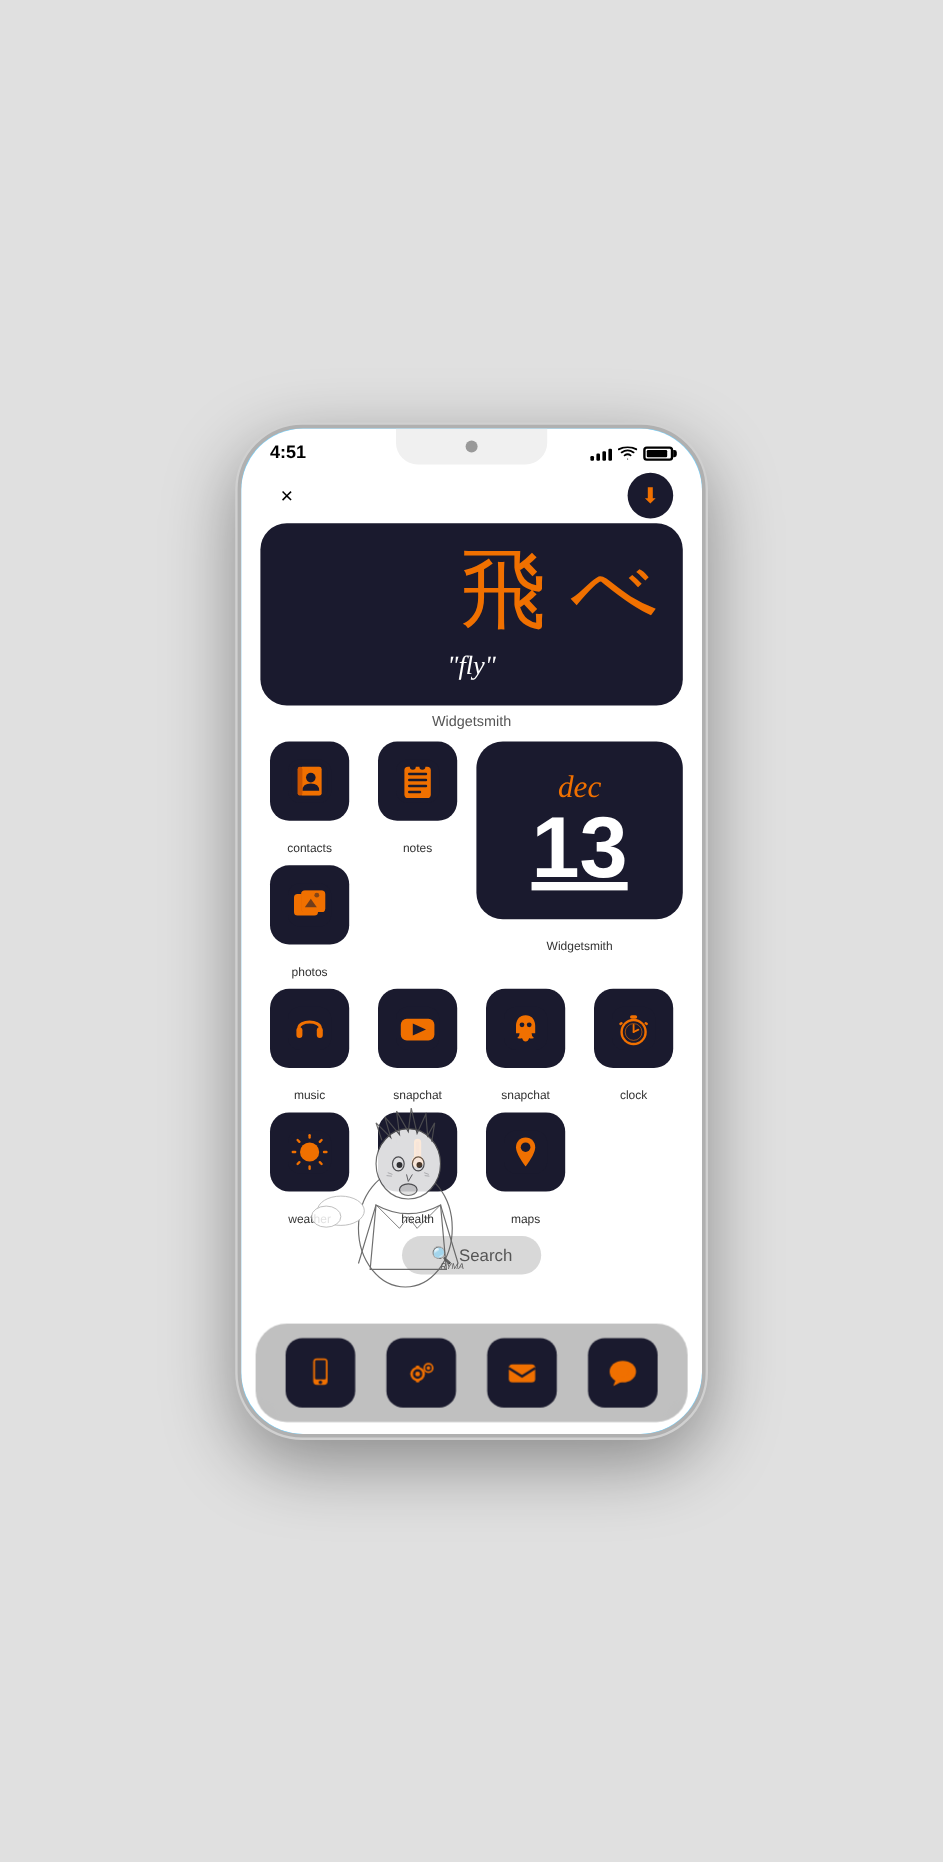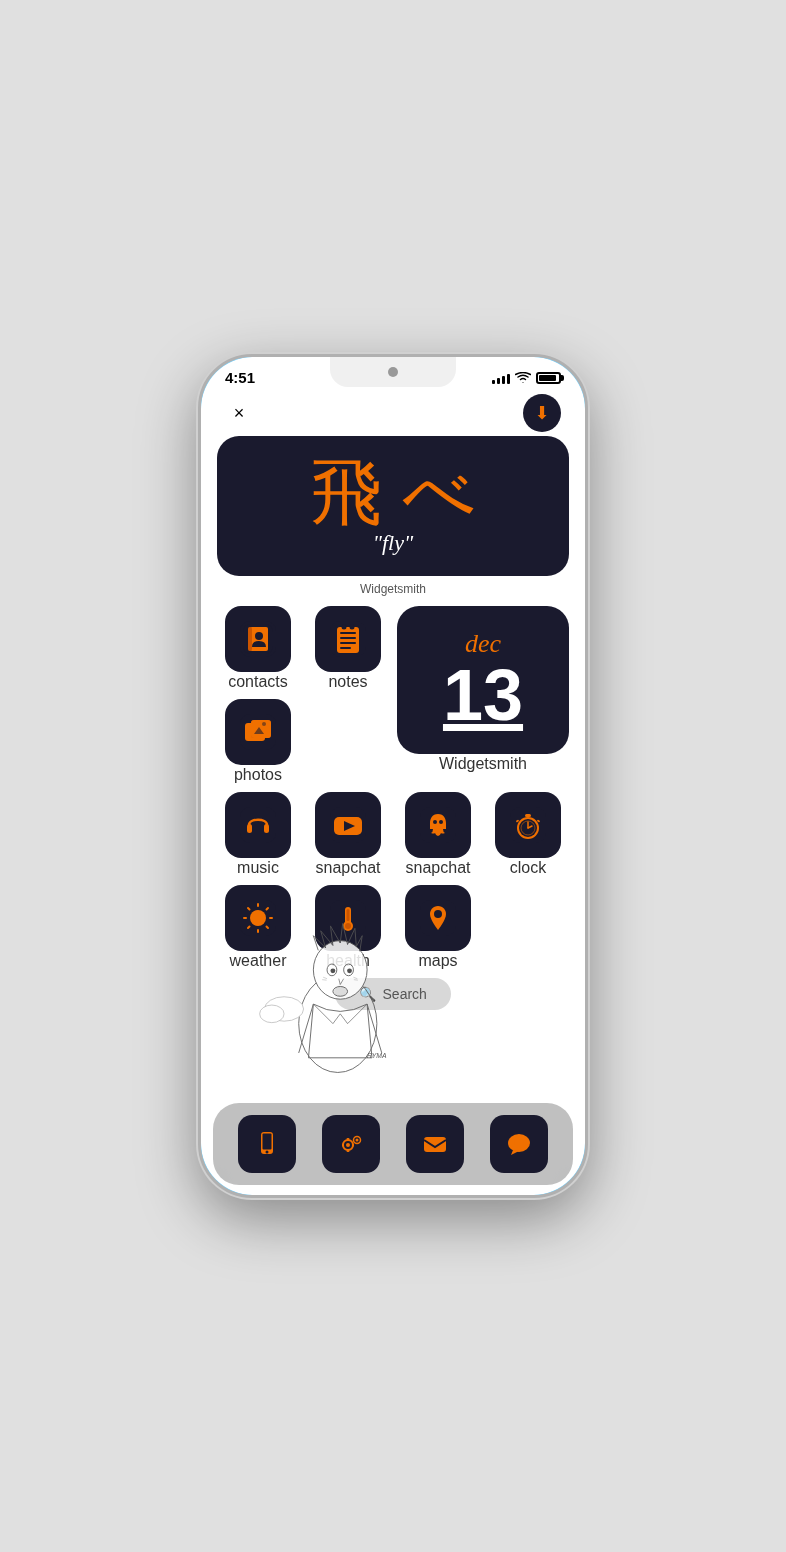--- a/index.html
+++ b/index.html
@@ -136,53 +136,54 @@
       background: #1a1a2e;
       border-radius: 22px;
       padding: 20px;
       text-align: center;
       margin-bottom: 6px;
     }
     .kanji-text {
       font-size: 72px;
       color: #f07000;
       line-height: 1;
-      margin-bottom: 2px;
+      margin-bottom: 14px;
+      text-align: right;
     }
     .fly-text {
       font-size: 22px;
       color: #ffffff;
       font-style: italic;
       font-family: Georgia, serif;
     }
     .widget-label {
       text-align: center;
       font-size: 12px;
       color: #555;
       margin-bottom: 10px;
     }
     .app-item {
       display: flex;
       flex-direction: column;
       align-items: center;
-      gap: 1px;
+      gap: 18px;
       cursor: pointer;
     }
     .app-icon {
       width: 66px;
       height: 66px;
       background: #1a1a2e;
       border-radius: 16px;
       display: flex;
       align-items: center;
       justify-content: center;
       font-size: 28px;
     }
     .app-label {
-      font-size: 16px;
+      font-size: 10px;
       color: #333;
       text-align: left;
     }
     
     .app-item.widget-2x2 {
       grid-column: span 2;
       grid-row: span 2;
     }
     .date-widget {
       width: 100%;

